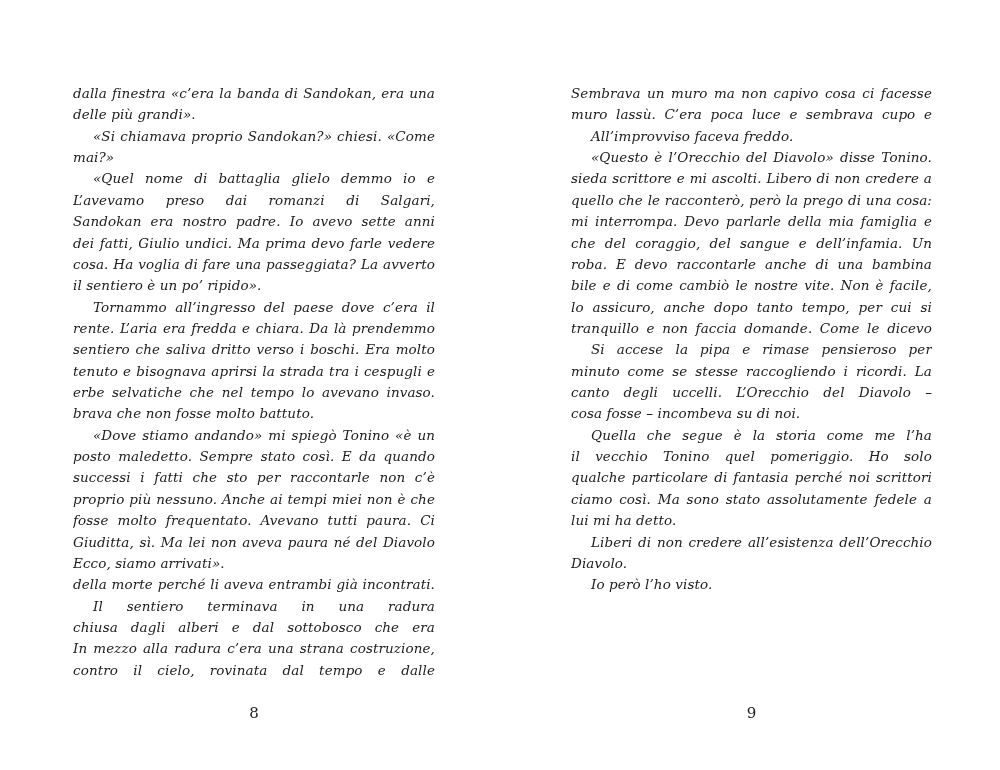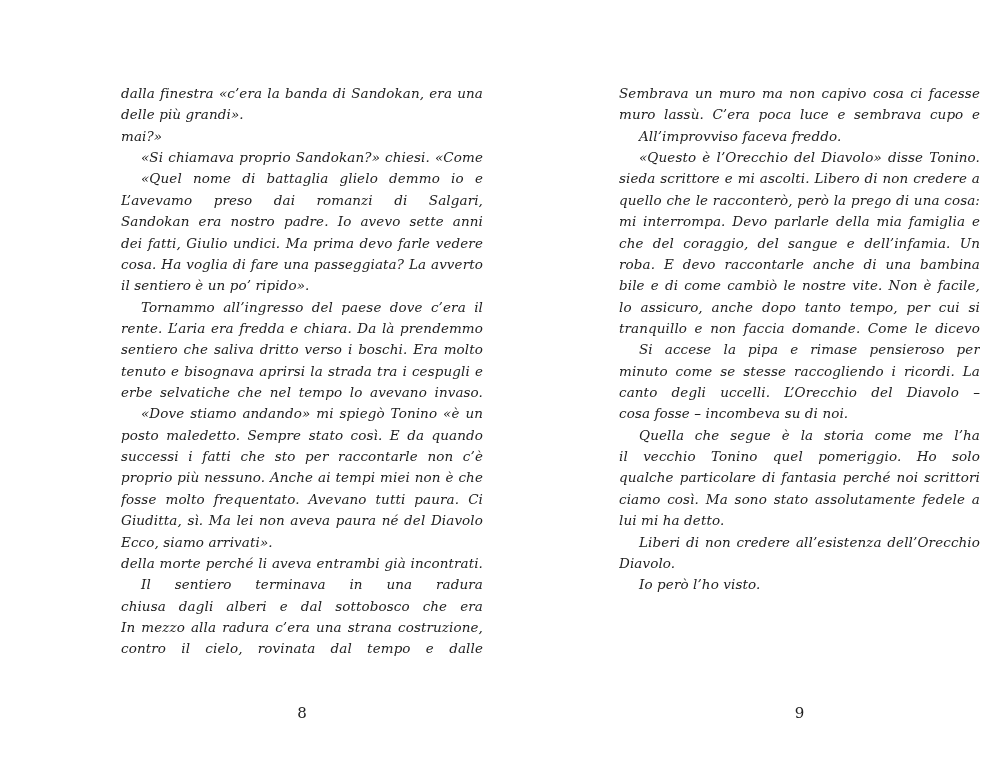--- a/index.html
+++ b/index.html
@@ -15,21 +15,20 @@
     font-family: "DejaVu Serif", "Liberation Serif", serif;
   }
   .spread {
     position: absolute;
     inset: 0;
   }
   .page {
     position: absolute;
     top: 0;
     height: 569px;
-    margin-left: 48px;
   }
   .page.left  { left: 0;   width: 500px; }
   .page.right { left: 500px; width: 500px; }
   .text-column {
     position: absolute;
     top: 83px;
     font-style: italic;
     font-size: 13.5px;
     line-height: 21.36px;
     color: #202020;
@@ -62,33 +61,34 @@
 </style>
 </head>
 <body>
 
 <div class="spread">
 
   <div class="page left">
     <div class="text-column">
         <div class="line">dalla finestra «c’era la banda di Sandokan, era una</div>
         <div class="line end">delle più grandi».</div>
+        <div class="line indent">«Si chiamava proprio Sandokan?» chiesi. «Come</div>
         <div class="line end">mai?»</div>
-        <div class="line indent">«Si chiamava proprio Sandokan?» chiesi. «Come</div>
         <div class="line indent">«Quel nome di battaglia glielo demmo io e Giulio.</div>
         <div class="line">L’avevamo preso dai romanzi di Salgari, ovviamente.</div>
         <div class="line">Sandokan era nostro padre. Io avevo sette anni all’epoca</div>
         <div class="line">dei fatti, Giulio undici. Ma prima devo farle vedere una</div>
         <div class="line">cosa. Ha voglia di fare una passeggiata? La avverto che</div>
         <div class="line end">il sentiero è un po’ ripido».</div>
         <div class="line indent">Tornammo all’ingresso del paese dove c’era il tor-</div>
         <div class="line">rente. L’aria era fredda e chiara. Da là prendemmo un</div>
         <div class="line">sentiero che saliva dritto verso i boschi. Era molto mal</div>
         <div class="line">tenuto e bisognava aprirsi la strada tra i cespugli e le</div>
         <div class="line">erbe selvatiche che nel tempo lo avevano invaso. Sem-</div>
+        <div class="line end">brava che non fosse molto battuto.</div>
         <div class="line indent">«Dove stiamo andando» mi spiegò Tonino «è un</div>
         <div class="line">posto maledetto. Sempre stato così. E da quando sono</div>
         <div class="line">successi i fatti che sto per raccontarle non c’è andato</div>
         <div class="line">proprio più nessuno. Anche ai tempi miei non è che</div>
         <div class="line">fosse molto frequentato. Avevano tutti paura. Ci andava</div>
         <div class="line">Giuditta, sì. Ma lei non aveva paura né del Diavolo né</div>
         <div class="line end">Ecco, siamo arrivati».</div>
         <div class="line">della morte perché li aveva entrambi già incontrati.</div>
         <div class="line indent">Il sentiero terminava in una radura completamente</div>
         <div class="line">chiusa dagli alberi e dal sottobosco che era fittissimo.</div>

